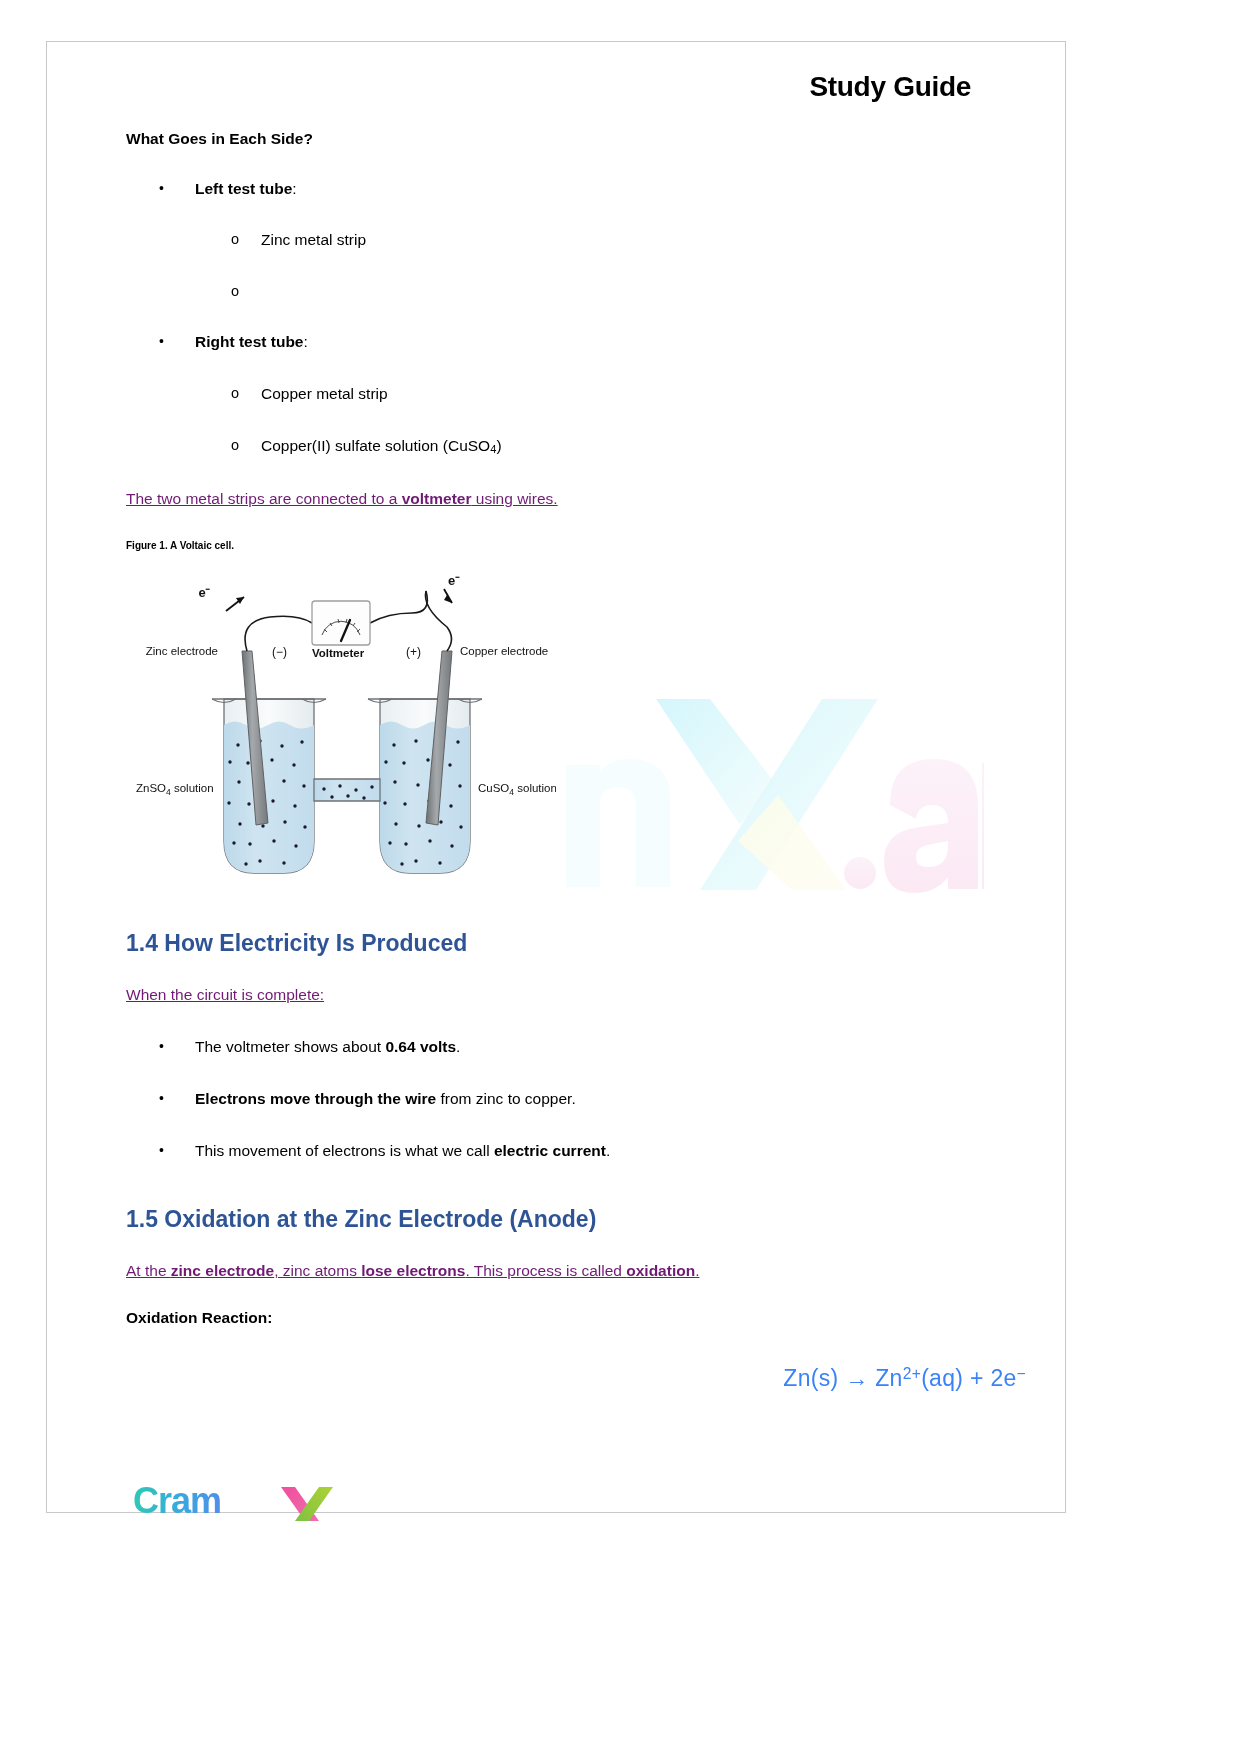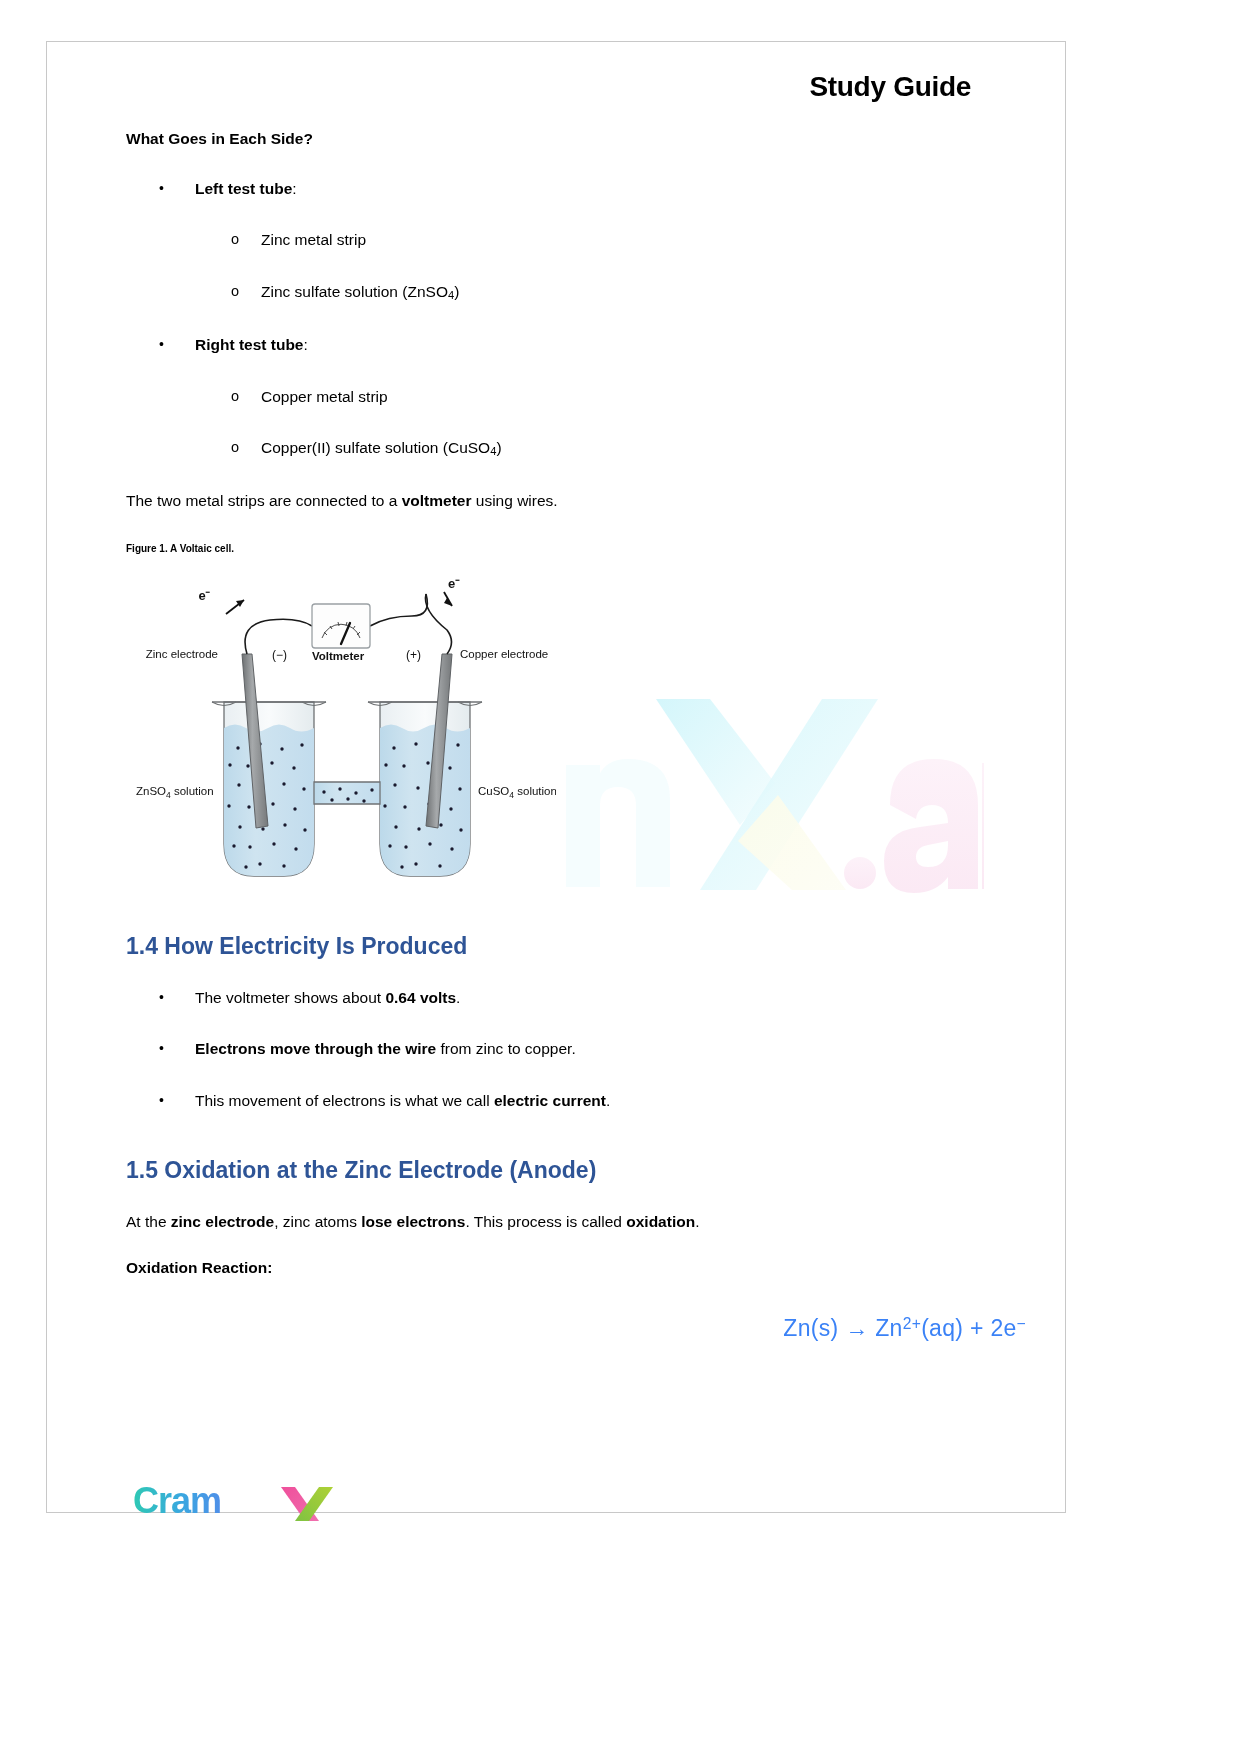--- a/index.html
+++ b/index.html
@@ -46,21 +46,22 @@
     padding-right: 55px;
     margin: 0 0 26px 0;
     line-height: 1.2;
   }
 
   
   .para {
     font-size: 15.5px;
     line-height: 1.45;
     margin: 0 0 30px 0;
-    color: #000000;
+    color: #701a75;
+    text-decoration: underline;
   }
   .para.tight { margin-bottom: 26px; }
   .bold { font-weight: bold; }
 
   .lead-bold {
     font-size: 15.5px;
     font-weight: bold;
     margin: 0 0 30px 0;
   }
 
@@ -202,21 +203,20 @@
       <span class="bullet-text"><span class="bold">Left test tube</span><span>:</span></span>
     </div>
 
     <div class="bullet-l2">
       <span class="marker">o</span>
       <span class="bullet-text">Zinc metal strip</span>
     </div>
 
     <div class="bullet-l2">
       <span class="marker">o</span>
-      <span class="bullet-text"><span>Zinc sulfate solution (ZnSO</span><sub>4</sub><span>)</span></span>
     </div>
 
     <div class="bullet-l1">
       <span class="marker">•</span>
       <span class="bullet-text"><span class="bold">Right test tube</span><span>:</span></span>
     </div>
 
     <div class="bullet-l2">
       <span class="marker">o</span>
       <span class="bullet-text">Copper metal strip</span>
@@ -379,20 +379,21 @@
         <text x="280" y="83" font-family="Liberation Sans, sans-serif" font-size="12" fill="#111111">(+)</text>
         <text x="334" y="82" font-family="Liberation Sans, sans-serif" font-size="11.5" fill="#111111">Copper electrode</text>
 
         <text x="10" y="219" font-family="Liberation Sans, sans-serif" font-size="11.5" fill="#111111">ZnSO<tspan font-size="8.5" dy="3">4</tspan><tspan dy="-3"> solution</tspan></text>
         <text x="352" y="219" font-family="Liberation Sans, sans-serif" font-size="11.5" fill="#111111">CuSO<tspan font-size="8.5" dy="3">4</tspan><tspan dy="-3"> solution</tspan></text>
       </svg>
     </div>
 
     <h2 class="h2">1.4 How Electricity Is Produced</h2>
 
+    <p class="para">When the circuit is complete:</p>
 
     <div class="bullet-l1">
       <span class="marker">•</span>
       <span class="bullet-text"><span>The voltmeter shows about </span><span class="bold">0.64 volts</span><span>.</span></span>
     </div>
 
     <div class="bullet-l1">
       <span class="marker">•</span>
       <span class="bullet-text"><span></span><span class="bold">Electrons move through the wire</span><span> from zinc to copper.</span></span>
     </div>

